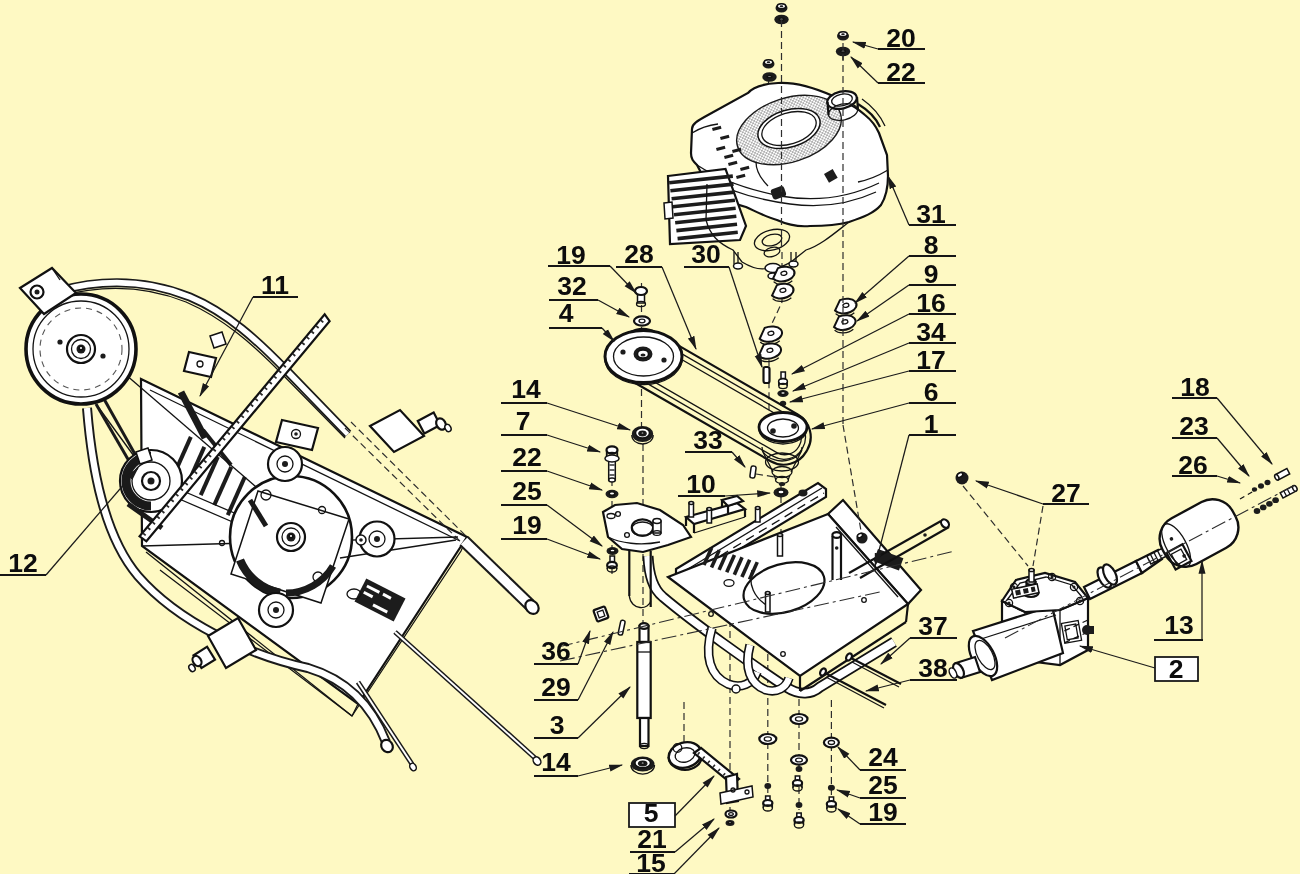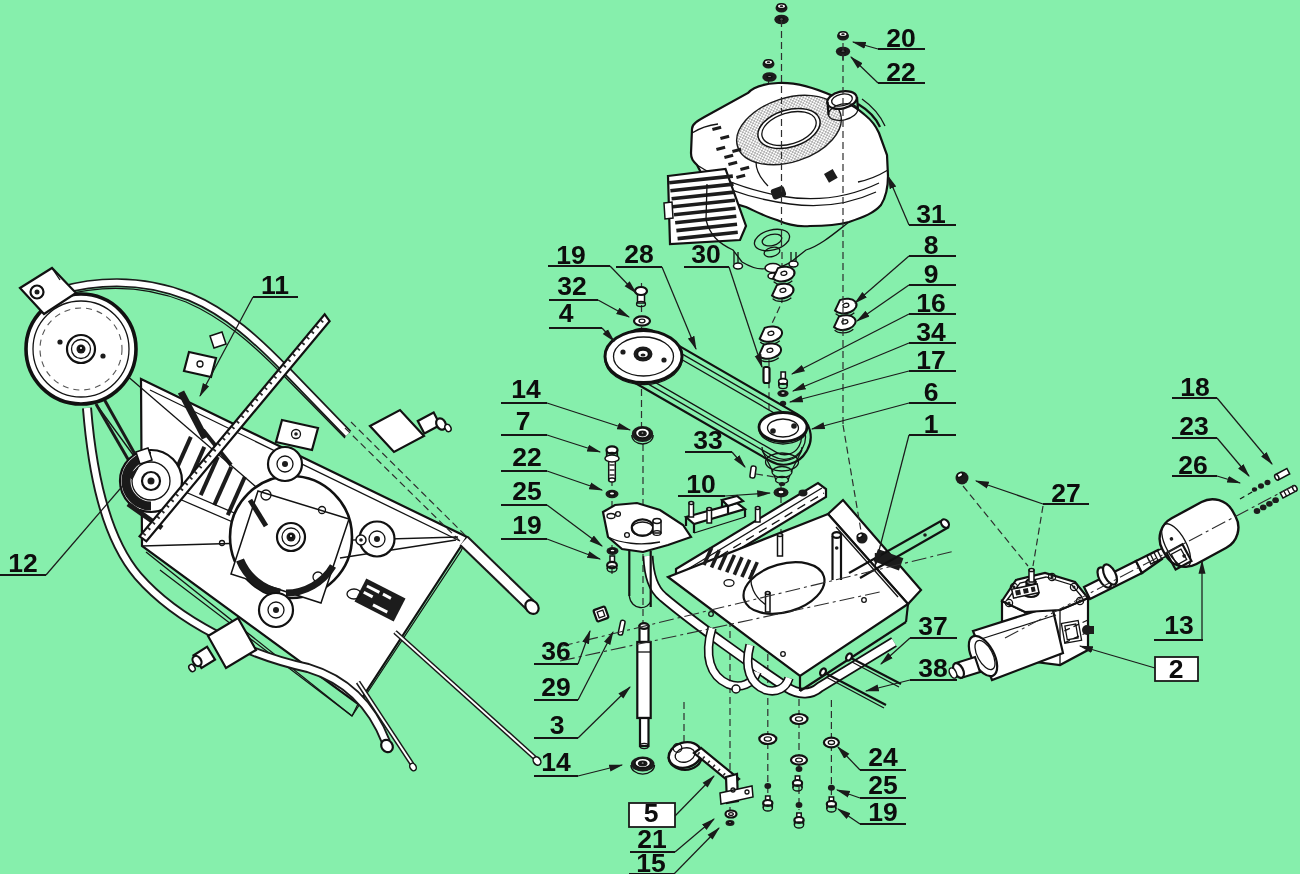--- a/index.html
+++ b/index.html
@@ -1,15 +1,15 @@
 <!DOCTYPE html>
 <html><head><meta charset="utf-8">
 <style>
 html,body{margin:0;padding:0;background:#fff;}
-#c{position:relative;width:1300px;height:874px;overflow:hidden;background:#86efac;}
+#c{position:relative;width:1300px;height:874px;overflow:hidden;background:#fef9c3;}
 svg{position:absolute;top:0;left:0;}
 text{font-family:"Liberation Sans",sans-serif;font-weight:bold;font-size:26.5px;fill:#0d0d0d;}
 .ul{stroke:#161616;stroke-width:2.2;}
 .ld{stroke:#1b1b1b;stroke-width:1.25;fill:none;}
 .o{stroke:#111;stroke-width:2.2;fill:none;}
 .ow{stroke:#111;stroke-width:2.2;fill:#fff;}
 .ow15{stroke:#111;stroke-width:1.5;fill:#fff;}
 .t{stroke:#131313;stroke-width:1.3;fill:none;}
 .d{stroke:#2e2e2e;stroke-width:1.2;fill:none;stroke-dasharray:7 4;}
 .dd{stroke:#2e2e2e;stroke-width:1.1;fill:none;stroke-dasharray:15 4 3 4;}

